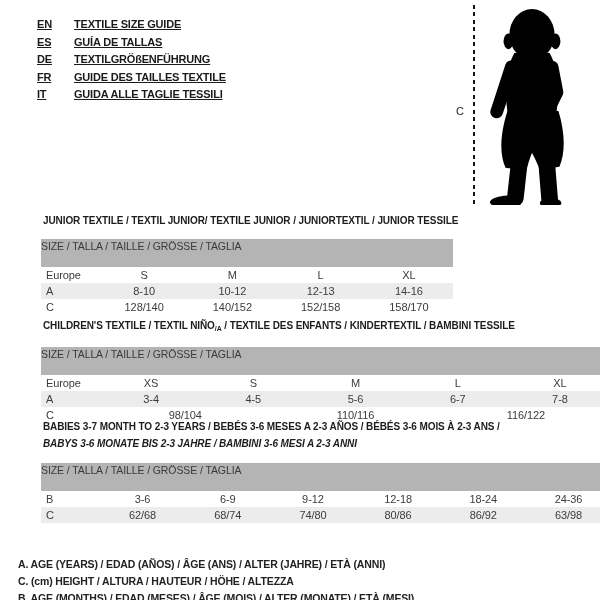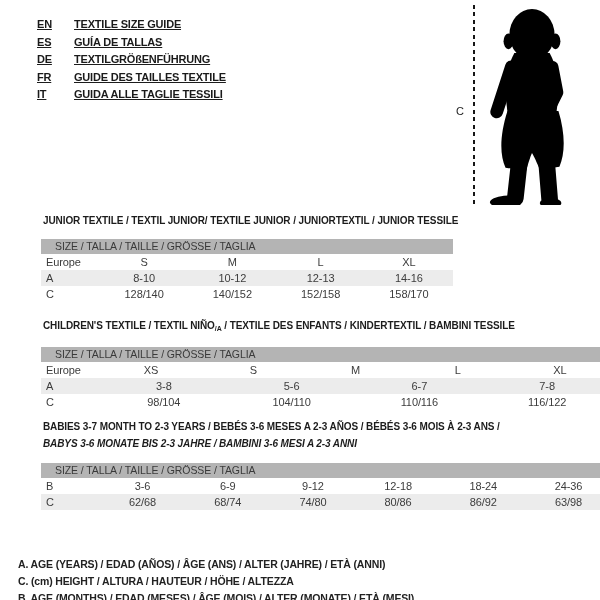--- a/index.html
+++ b/index.html
@@ -40,23 +40,23 @@
   .tg-babies   { top:421px; width:570px; }
 
   .table-title {
     font-weight:bold; font-size:10px; line-height:12px;
     letter-spacing:-0.1px; color:#1c1c1c; margin-left:2px; white-space:nowrap;
   }
   .table-title .sub { font-size:7px; vertical-align:-2px; }
   .title-line2 { margin-top:5px;font-style:italic; }
 
   .size-bar {
-    margin-top:13px; height:15px; line-height:15px;
+    margin-top:13px; height:28px; line-height:15px;
     background:#b4b4b4; color:#3a3a3a;
-    font-size:10.5px; padding-left:14px; letter-spacing:-0.1px; white-space:nowrap;
+    font-size:10.5px; padding-left:0; letter-spacing:-0.1px; white-space:nowrap;
   }
   .tg-junior .size-bar, .tg-children .size-bar { margin-top:12px; }
   .tg-babies .size-bar { margin-top:13px; }
 
   .rows .t-row {
     display:flex; height:16px; line-height:16px;
     font-size:11px; color:#3c3c3c; letter-spacing:-0.1px;
   }
   .rows .t-row:nth-child(even) { background:#ececec; }
   .t-row .label-cell { width:59px; padding-left:5px; text-align:left; }
@@ -150,29 +150,29 @@
     <div class="t-row">
       <span class="label-cell">Europe</span>
         <span class="data-cell">XS</span>
         <span class="data-cell">S</span>
         <span class="data-cell">M</span>
         <span class="data-cell">L</span>
         <span class="data-cell">XL</span>
     </div>
     <div class="t-row">
       <span class="label-cell">A</span>
-        <span class="data-cell">3-8</span>
+        <span class="data-cell">3-4</span>
+        <span class="data-cell">4-5</span>
         <span class="data-cell">5-6</span>
         <span class="data-cell">6-7</span>
         <span class="data-cell">7-8</span>
     </div>
     <div class="t-row">
       <span class="label-cell">C</span>
         <span class="data-cell">98/104</span>
-        <span class="data-cell">104/110</span>
         <span class="data-cell">110/116</span>
         <span class="data-cell">116/122</span>
     </div>
   </div>
 </div>
 
 <div class="table-group tg-babies">
   <div class="table-title">BABIES 3-7 MONTH TO 2-3 YEARS / BEBÉS 3-6 MESES A 2-3 AÑOS / BÉBÉS 3-6 MOIS À 2-3 ANS /</div>
   <div class="table-title title-line2">BABYS 3-6 MONATE BIS 2-3 JAHRE / BAMBINI 3-6 MESI A 2-3 ANNI</div>
   <div class="size-bar">SIZE / TALLA / TAILLE / GRÖSSE / TAGLIA</div>

